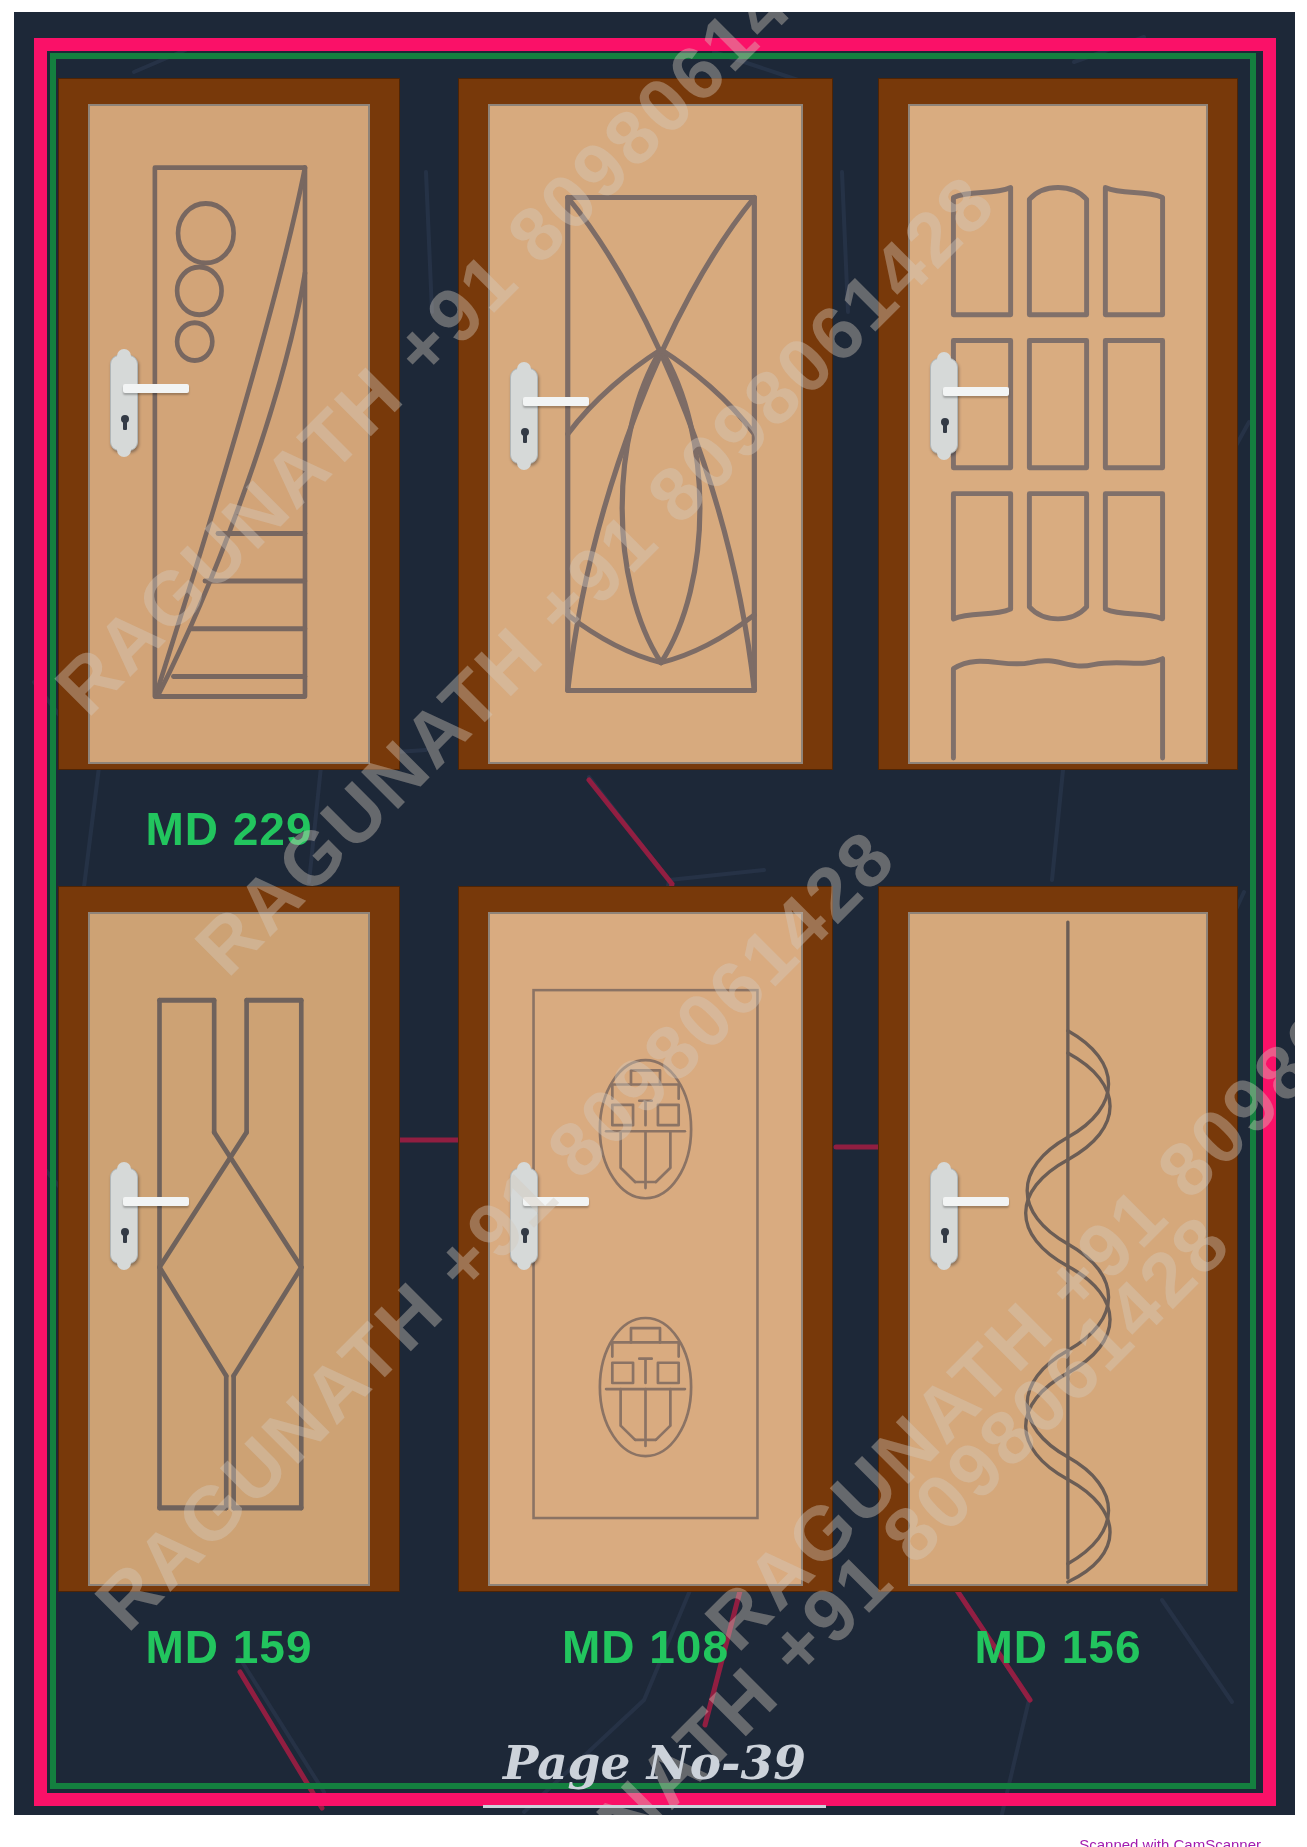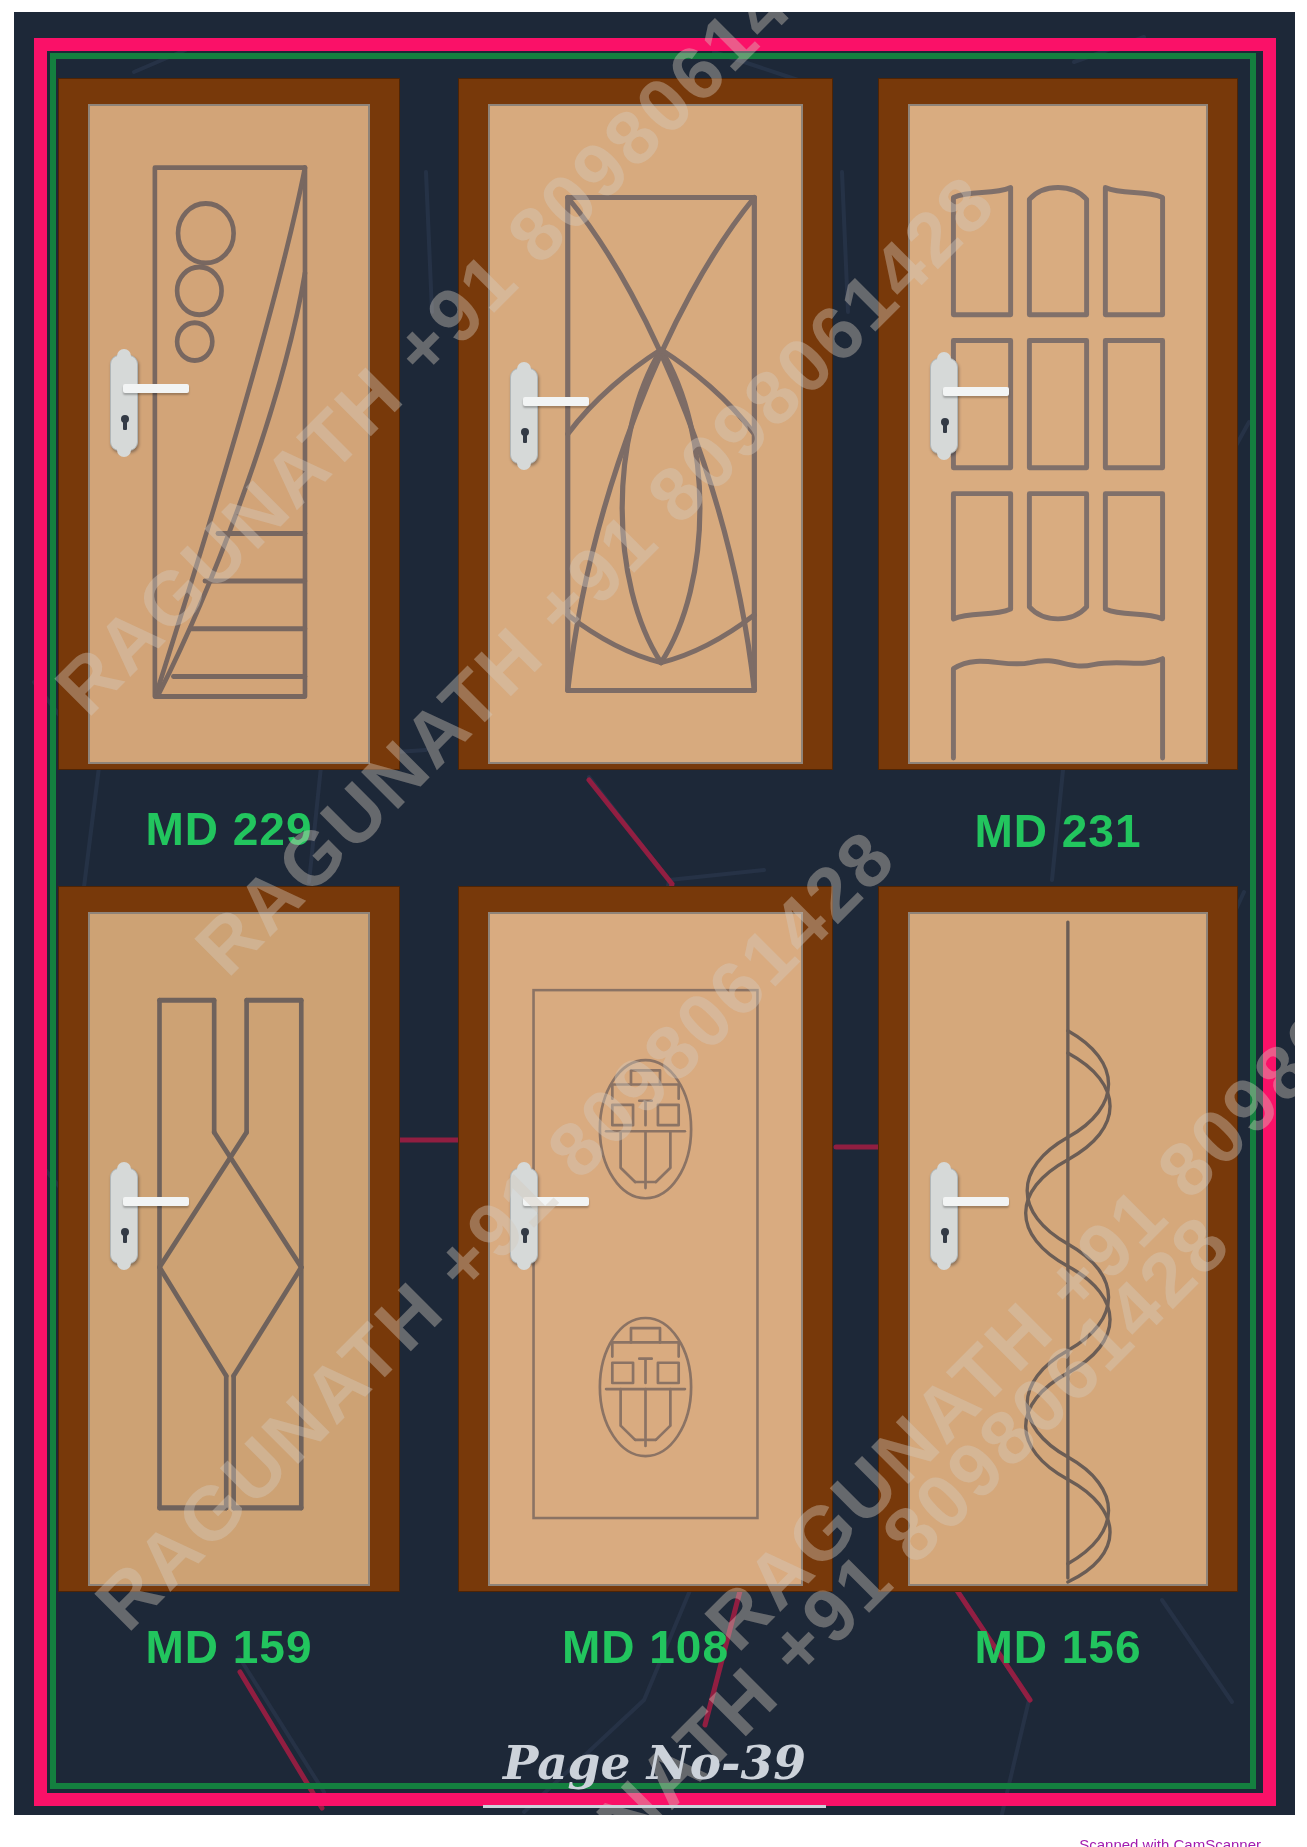--- a/index.html
+++ b/index.html
@@ -167,21 +167,20 @@
       </svg>
     </div>
     <div class="handle" style="top:280px;">
       <div class="plate"></div>
       <div class="bar"></div>
       <div class="keyhole"></div>
     </div>
   </div>
 
   <div class="door-label" style="left:44px;top:790px;width:342px;">MD 229</div>
-  <div class="door-label" style="left:864px;top:792px;width:360px;">MD 231</div>
 
   <div class="door-cell d4" style="left:44px;top:874px;width:342px;height:706px;">
     <div class="frame"></div>
     <div class="leaf">
       <svg class="design" viewBox="0 0 300 660" preserveAspectRatio="none">
         <g fill="none" stroke="#6f625c" stroke-width="5" stroke-linecap="round" stroke-linejoin="round">
           <path d="M75,85 V585"></path>
           <path d="M228,85 V585"></path>
           <path d="M75,85 H134 M169,85 H228"></path>
           <path d="M134,85 V215 M169,85 V215"></path>

